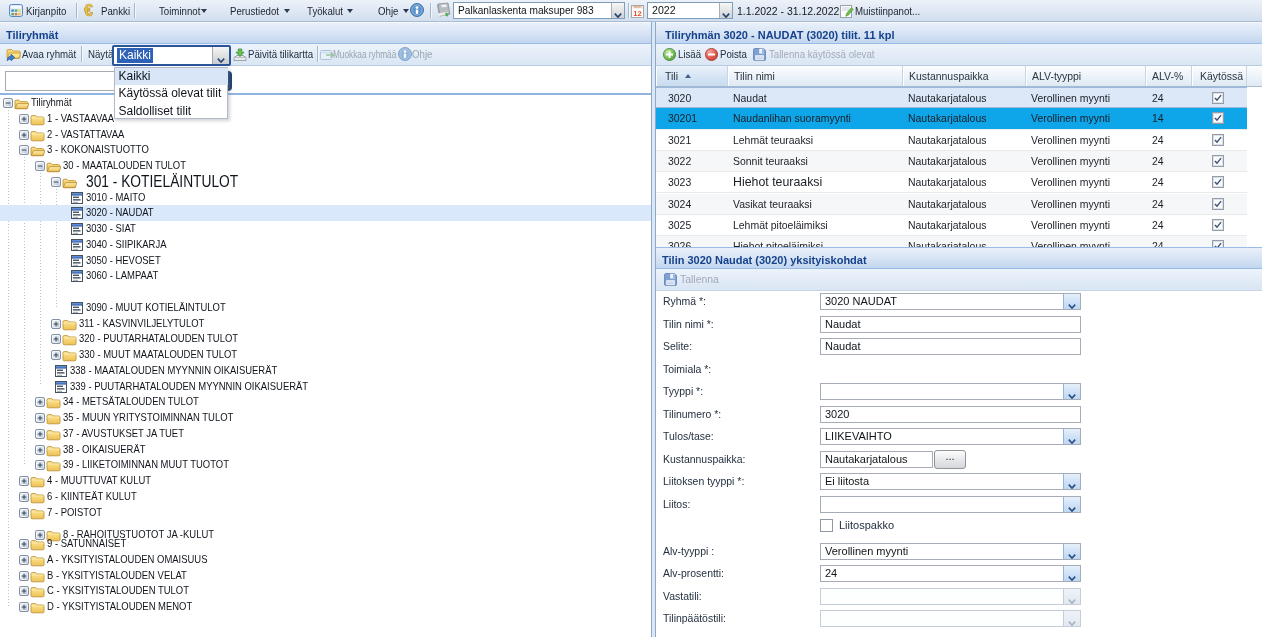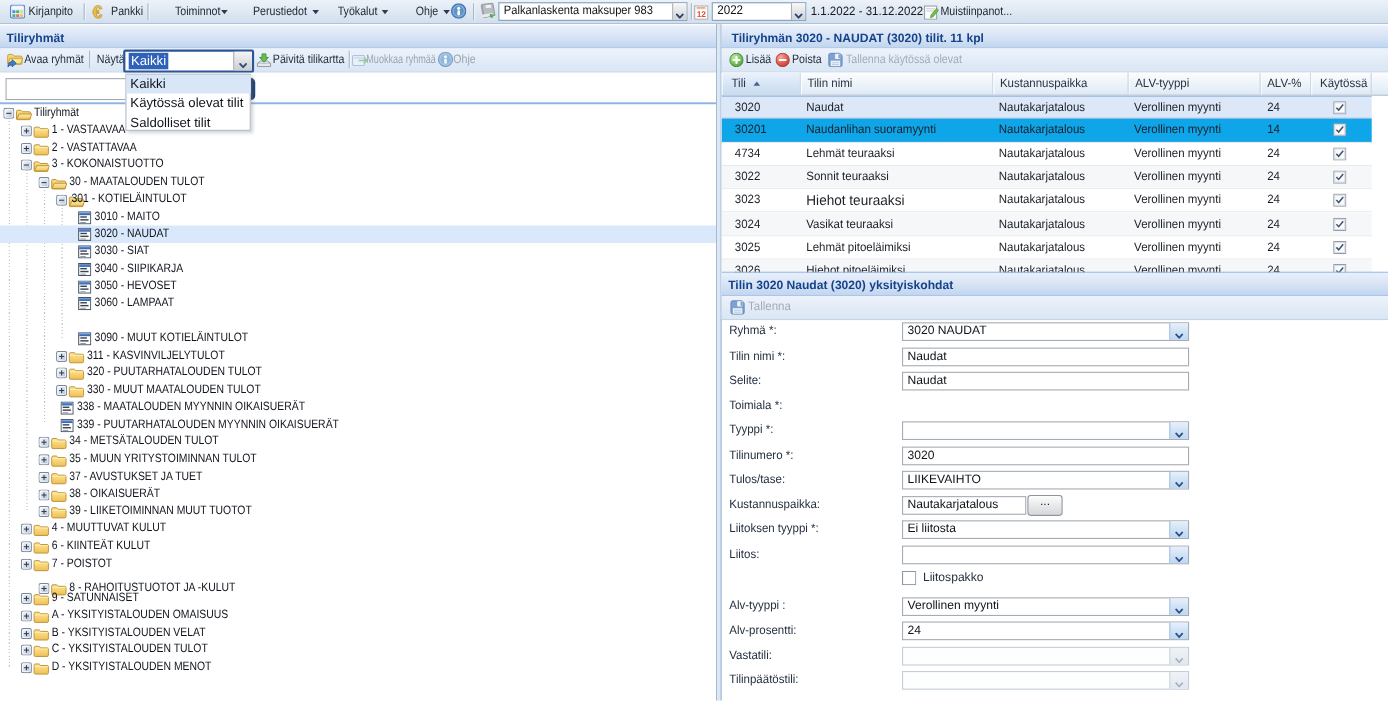--- a/index.html
+++ b/index.html
@@ -295,21 +295,21 @@
                 <stop offset="1" stop-color="#E9B94E"></stop>
               </linearGradient>
               <linearGradient id="fgrad2" x1="0" y1="0" x2="0" y2="1">
                 <stop offset="0" stop-color="#FDEDAC"></stop>
                 <stop offset="1" stop-color="#EFC35C"></stop>
               </linearGradient>
             </defs>
             <path d="M1 4.2 Q1 3.2 2 3.2 L5 3.2 L6.3 4.6 L12.6 4.6 Q13.6 4.6 13.6 5.6 L13.6 10.8 Q13.6 11.8 12.6 11.8 L2 11.8 Q1 11.8 1 10.8 Z" fill="url(#fgrad)" stroke="#C0953A" stroke-width="0.9"></path>
             <path d="M1.2 11.4 L3.4 6.6 L15 6.6 L13 11.4 Z" fill="url(#fgrad2)" stroke="#C0953A" stroke-width="0.9"></path>
           </svg></div>
-<div class="abs" style="left:65px;top:0;height:15.75px;line-height:15.75px;font-size:11px;color:#10151C;white-space:nowrap"><span class="sx86">301 - KOTIELÄINTULOT</span></div>
+<div class="abs" style="left:86px;top:0;height:15.75px;line-height:15.75px;font-size:16px;color:#10151C;white-space:nowrap"><span class="sx86">301 - KOTIELÄINTULOT</span></div>
 </div>
 <div class="abs" style="left:0;top:94.50px;width:651px;height:15.75px;">
 <div class="abs" style="left:71px;top:2px"><svg width="12" height="12" viewBox="0 0 12 12" style="">
             <defs>
               <linearGradient id="lg" x1="0" y1="0" x2="0" y2="1">
                 <stop offset="0" stop-color="#6D9BE0"></stop>
                 <stop offset="1" stop-color="#2B5CAD"></stop>
               </linearGradient>
             </defs>
             <rect x="0.5" y="0.5" width="11" height="11" fill="#fff" stroke="#46525E"></rect>
@@ -992,21 +992,21 @@
 <div class="abs" style="left:252px;top:0;height:20px;line-height:20px;font-size:11px;color:#1A1F26;white-space:nowrap"><span class="sx95">Nautakarjatalous</span></div>
 <div class="abs" style="left:375px;top:0;height:20px;line-height:20px;font-size:11px;color:#1A1F26;white-space:nowrap"><span class="sx95">Verollinen myynti</span></div>
 <div class="abs" style="left:496px;top:0;height:20px;line-height:20px;font-size:11px;color:#1A1F26;white-space:nowrap"><span class="sx95">14</span></div>
 <div class="abs" style="left:556px;top:4px"><svg width="12" height="12" viewBox="0 0 12 12" style="">
             <rect x="0.5" y="0.5" width="11" height="11" fill="#F1F2F3" stroke="#939CA8"></rect>
             <rect x="1.5" y="1.5" width="9" height="9" fill="#FAFBFB" stroke="#D4DAE0" stroke-width="0.8"></rect>
             <path d="M2.9 5.9 L5 8.1 L9.1 3.1" stroke="#3F5576" stroke-width="1.4" fill="none"></path>
           </svg></div>
 </div>
 <div class="abs" style="left:0;top:63.6px;width:591px;height:21.3px;background:#fff;border-bottom:1px solid #E8EAEC;">
-<div class="abs" style="left:12px;top:0;height:20px;line-height:20px;font-size:11px;color:#1A1F26;white-space:nowrap"><span class="sx95">4734</span></div>
+<div class="abs" style="left:12px;top:0;height:20px;line-height:20px;font-size:11px;color:#1A1F26;white-space:nowrap"><span class="sx95">3021</span></div>
 <div class="abs" style="left:77px;top:0;height:20px;line-height:20px;font-size:11px;color:#1A1F26;white-space:nowrap"><span class="sx95">Lehmät teuraaksi</span></div>
 <div class="abs" style="left:252px;top:0;height:20px;line-height:20px;font-size:11px;color:#1A1F26;white-space:nowrap"><span class="sx95">Nautakarjatalous</span></div>
 <div class="abs" style="left:375px;top:0;height:20px;line-height:20px;font-size:11px;color:#1A1F26;white-space:nowrap"><span class="sx95">Verollinen myynti</span></div>
 <div class="abs" style="left:496px;top:0;height:20px;line-height:20px;font-size:11px;color:#1A1F26;white-space:nowrap"><span class="sx95">24</span></div>
 <div class="abs" style="left:556px;top:4px"><svg width="12" height="12" viewBox="0 0 12 12" style="">
             <rect x="0.5" y="0.5" width="11" height="11" fill="#F1F2F3" stroke="#939CA8"></rect>
             <rect x="1.5" y="1.5" width="9" height="9" fill="#FAFBFB" stroke="#D4DAE0" stroke-width="0.8"></rect>
             <path d="M2.9 5.9 L5 8.1 L9.1 3.1" stroke="#3F5576" stroke-width="1.4" fill="none"></path>
           </svg></div>
 </div>

